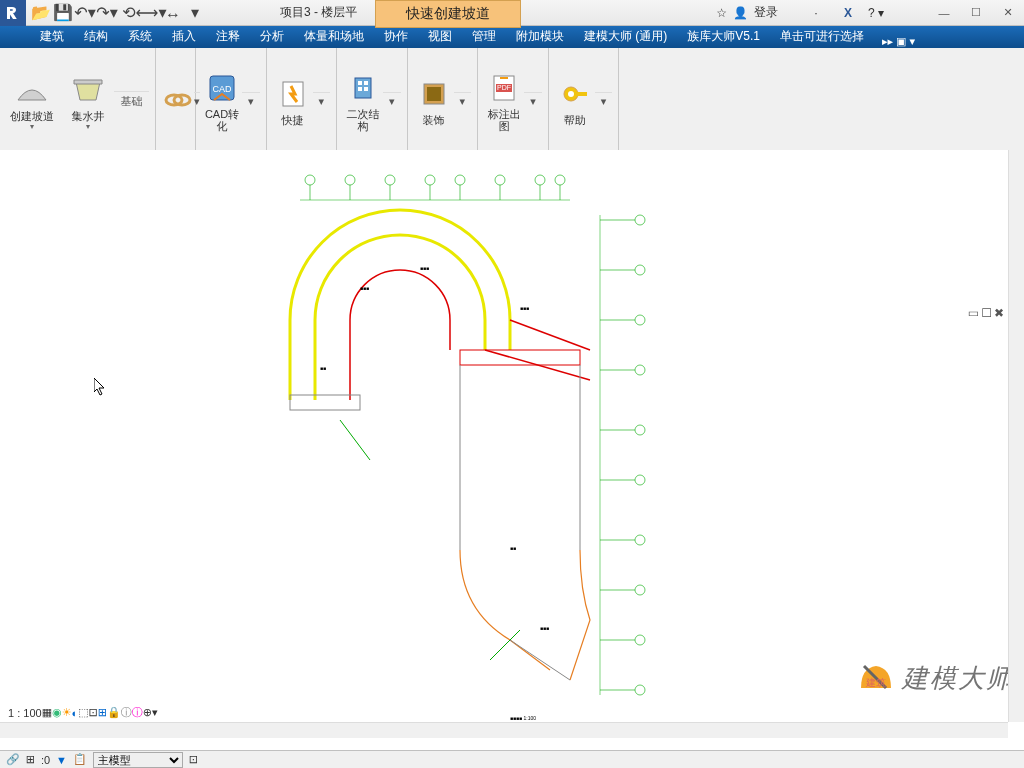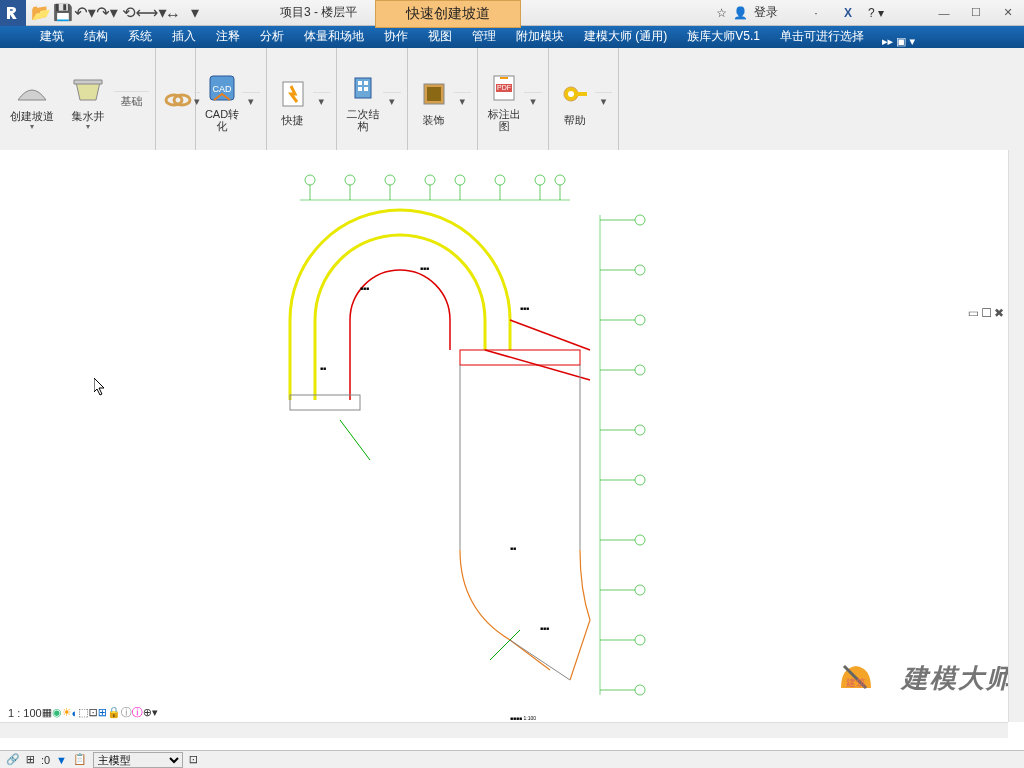--- a/index.html
+++ b/index.html
@@ -30,21 +30,21 @@
 .scrollbar-v { position: absolute; right: 0; top: 0; bottom: 16px; width: 16px; background: #f0f0f0; border-left: 1px solid #ddd; }
 .scrollbar-h { position: absolute; left: 0; right: 16px; bottom: 0; height: 16px; background: #f0f0f0; border-top: 1px solid #ddd; }
 .view-controls { position: absolute; left: 8px; bottom: 18px; display: flex; align-items: center; font-size: 11px; color: #333; }
 .vc-item { cursor: pointer; display: flex; align-items: center; }
 .statusbar { position: absolute; bottom: 0; left: 0; right: 0; height: 18px; background: #f0f0f0; border-top: 1px solid #c0c0c0; display: flex; align-items: center; font-size: 11px; color: #333; padding: 0 6px; }
 .status-left { flex: 1; white-space: nowrap; overflow: hidden; }
 .status-right { display: flex; align-items: center; gap: 6px; }
 .status-select { font-size: 11px; height: 16px; border: 1px solid #aaa; width: 90px; }
 .drawing { position: absolute; left: 260px; top: 20px; }
 .logo-watermark { position: absolute; right: 10px; bottom: 40px; display: flex; align-items: center; gap: 6px; opacity: 0.9; }
-.logo-text { font-size: 26px; font-weight: bold; color: #666; font-style: italic; letter-spacing: 2px; margin-left: 20px; }
+.logo-text { font-size: 26px; font-weight: normal; color: #666; font-style: italic; letter-spacing: 2px; }
 .logo-badge { width: 40px; height: 40px; }
 .doc-controls { position: absolute; right: 20px; top: 156px; display: flex; gap: 2px; font-size: 12px; color: #555; }
 .cursor-arrow { position: absolute; left: 94px; top: 228px; font-size: 16px; color: #000; pointer-events: none; z-index: 5; }
 </style>
 </head>
 <body>
 
 <div class="titlebar">
   <div class="app-icon">
     <svg viewBox="0 0 24 24" fill="#fff">

